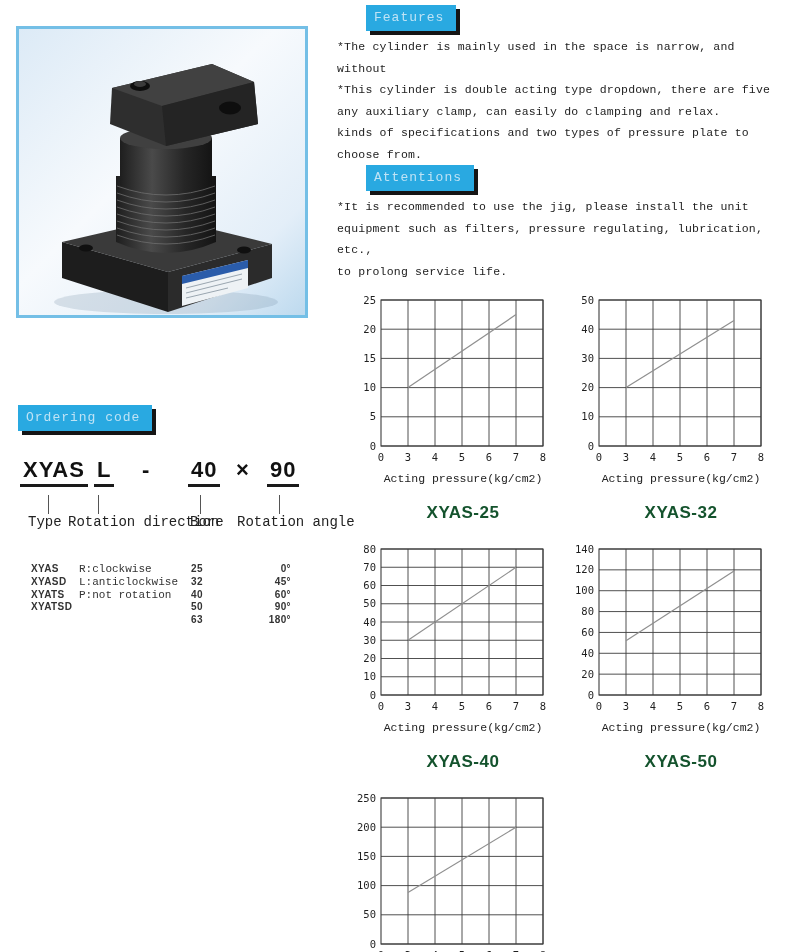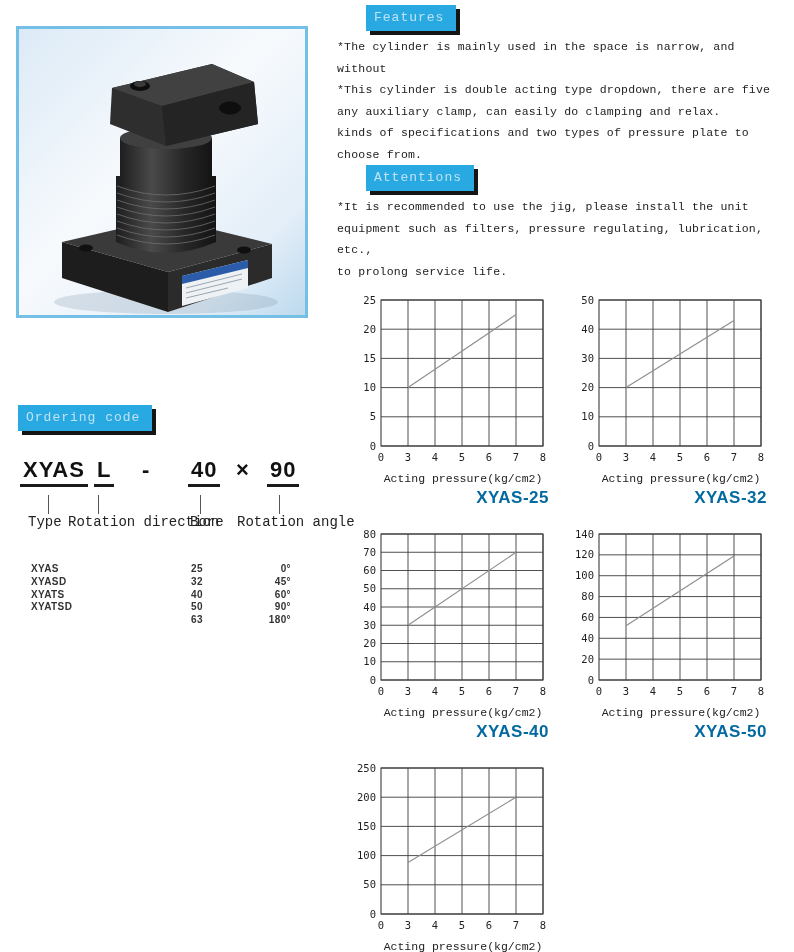--- a/index.html
+++ b/index.html
@@ -25,21 +25,21 @@
   #charts{display:flex;flex-wrap:wrap;width:430px;padding-left:18px;margin-top:12px;
           column-gap:22px;row-gap:20px;}
   .chart{width:196px;}
   .chart svg{display:block;}
   .chart text{font:10.5px "DejaVu Sans Mono",monospace;fill:#1f1f1f;}
   .chart .grid{stroke:var(--grid,#3c3c3c);stroke-width:0.9;}
   .chart .frame{fill:none;stroke:var(--grid,#3c3c3c);stroke-width:1.1;}
   .chart .dline{fill:none;stroke:var(--line,#8f8f8f);stroke-width:1.2;}
   .xlabel{font-size:11.5px;text-align:center;padding-left:24px;margin-top:6px;color:#222;}
   .ctitle{font-family:"Liberation Sans","DejaVu Sans",sans-serif;font-weight:bold;font-size:17px;
-          letter-spacing:.5px;text-align:right;padding-left:24px;margin-top:3px;color:#0369a1;}
+          letter-spacing:.5px;text-align:center;padding-left:24px;margin-top:18px;color:#14532d;}
 
   
   .ordering{position:absolute;left:18px;top:393px;width:330px;height:250px;margin-top:12px;}
   #code-line{position:absolute;left:0;top:52px;width:330px;height:36px;}
   .seg{position:absolute;top:0;font-family:"Liberation Sans","DejaVu Sans",sans-serif;
        font-weight:bold;font-size:22px;letter-spacing:1px;color:#111;}
   .seg.u{border-bottom:3px solid #1a1a1a;padding:0 3px 1px 3px;}
   .conn{position:absolute;top:90px;height:19px;width:0;border-left:1px solid #555;}
   .diag-label{position:absolute;top:109px;font-size:14px;white-space:nowrap;color:#222;}
   .tcol{position:absolute;top:158px;}
@@ -329,20 +329,25 @@
         <div class="conn" style="left: 80px;"></div>
         <div class="conn" style="left: 182px;"></div>
         <div class="conn" style="left: 261px;"></div>
       </div>
     <div class="tcol bold-col" id="col-type">
         <div>XYAS</div>
         <div>XYASD</div>
         <div>XYATS</div>
         <div>XYATSD</div>
       </div>
+    <div class="tcol mono-col" id="col-dir">
+        <div>R:clockwise</div>
+        <div>L:anticlockwise</div>
+        <div>P:not rotation</div>
+      </div>
     <div class="tcol bold-col" id="col-bore">
         <div>25</div>
         <div>32</div>
         <div>40</div>
         <div>50</div>
         <div>63</div>
       </div>
     <div class="tcol bold-col" id="col-angle">
         <div>0°</div>
         <div>45°</div>

